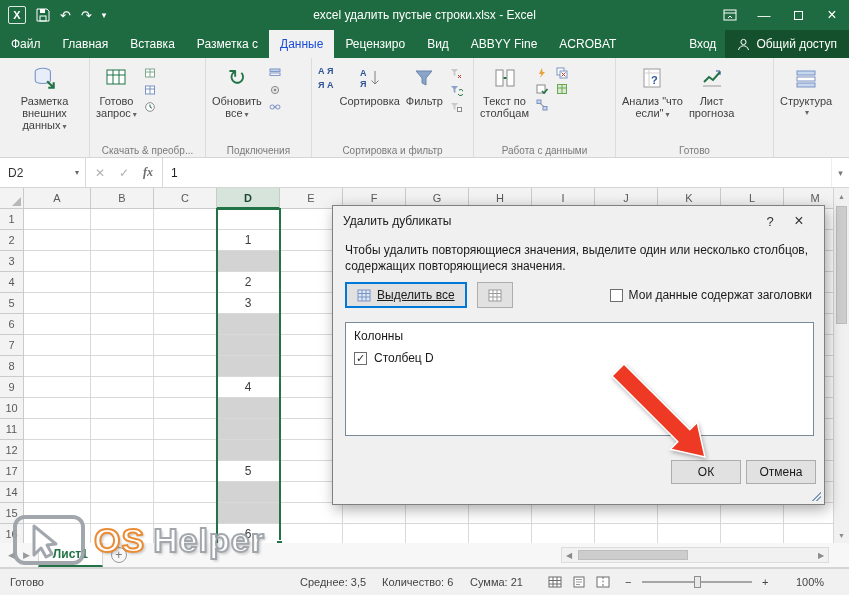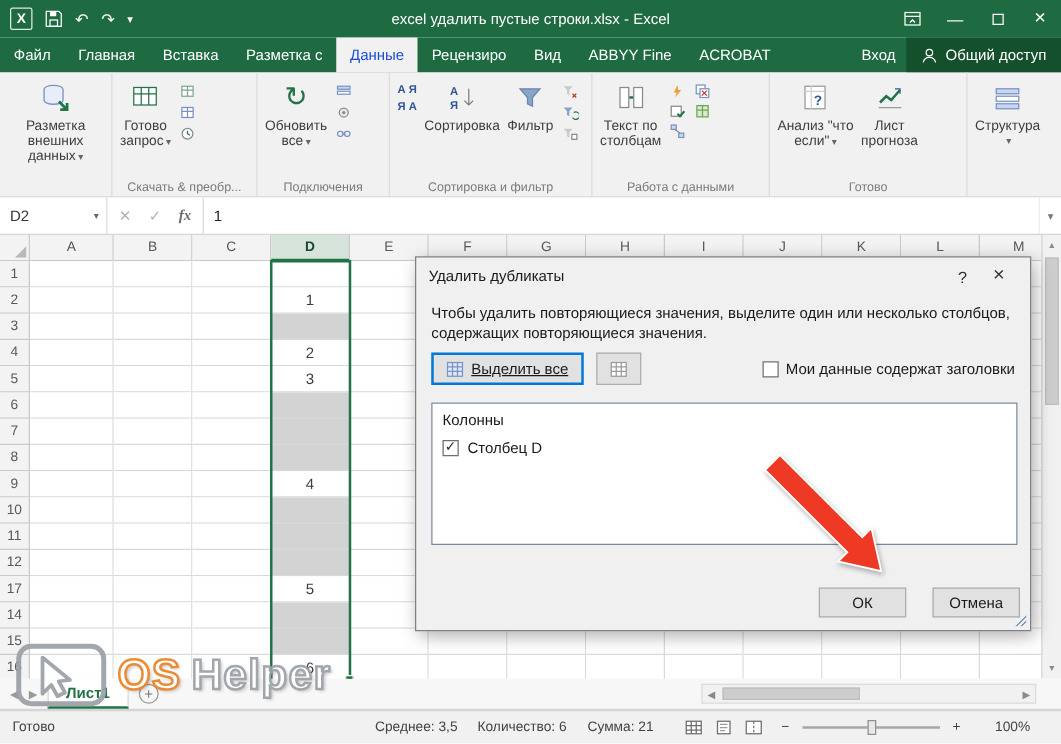--- a/index.html
+++ b/index.html
@@ -91,21 +91,21 @@
   .dlg-desc{padding:6px 12px 0;width:100%;color:#1a1a1a;line-height:16px}
   .dlg-row{position:absolute;left:12px;top:76px;right:12px;display:flex;align-items:center}
   .dlg-btn{height:26px;background:#e1e1e1;border:1px solid #adadad;font-family:"Liberation Sans",sans-serif;font-size:12px;color:#1a1a1a;display:flex;align-items:center;justify-content:center;gap:6px;padding:0 10px}
   .dlg-btn.focus{border:2px solid #0078d7}
   .ul{text-decoration:underline}
   .dlg-check{display:flex;align-items:center;gap:6px;margin-left:auto;color:#1a1a1a}
   .cb{width:13px;height:13px;background:#fff;border:1px solid #6e6e6e;display:flex;align-items:center;justify-content:center;font-size:11px;color:#2b2b2b;line-height:1}
   .dlg-list{position:absolute;left:12px;top:116px;width:469px;height:114px;background:#fff;border:1px solid #7a8a99;padding:6px 8px}
   .dlg-list-h{color:#1a1a1a;margin-bottom:8px}
   .dlg-item{display:flex;align-items:center;gap:7px;color:#1a1a1a}
-  .dlg-footer{position:absolute;right:8px;bottom:10px;display:flex;gap:21px}
+  .dlg-footer{position:absolute;right:8px;bottom:20px;display:flex;gap:5px}
   .dlg-footer .dlg-btn{width:70px;height:24px}
   .grip{position:absolute;right:3px;bottom:3px;width:10px;height:10px;background:linear-gradient(135deg,transparent 55%,#7f9db9 55%,#7f9db9 65%,transparent 65%,transparent 75%,#7f9db9 75%,#7f9db9 85%,transparent 85%)}
 
   
   .red-arrow{position:absolute;left:600px;top:352px;z-index:60;pointer-events:none;filter:drop-shadow(1px 2px 2px rgba(0,0,0,.3))}
 
   
   .watermark{position:absolute;left:12px;top:514px;z-index:40;display:flex;align-items:center;gap:8px;opacity:.92;pointer-events:none}
   .wm-text{font-weight:bold;font-size:34px;letter-spacing:1px;text-shadow:2px 2px 3px rgba(0,0,0,.25)}
   .wm-os{color:#fff;-webkit-text-stroke:2px #e98324}

